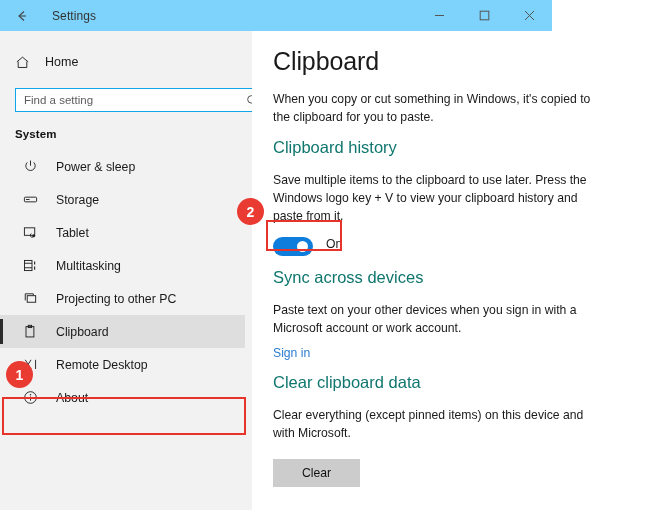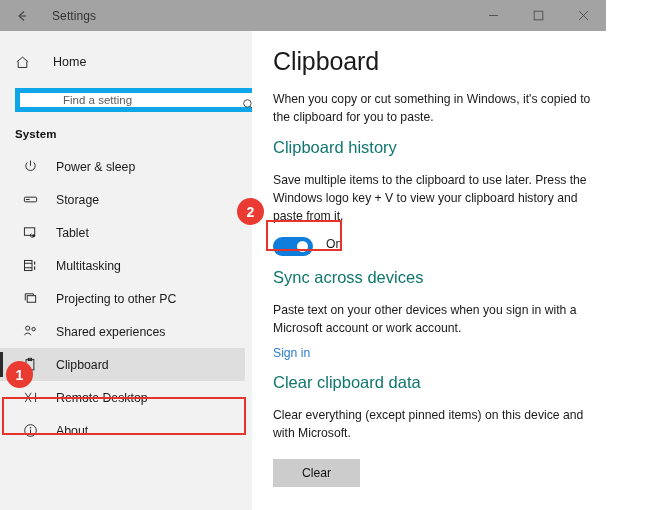--- a/index.html
+++ b/index.html
@@ -13,23 +13,23 @@
     font-family: "Liberation Sans", sans-serif;
     color: #000000;
     overflow: hidden;
     position: relative;
   }
 
   
   .titlebar {
     position: absolute;
     top: 0; left: 0;
-    width: 606px;
+    width: 552px;
     height: 31px;
-    background: #a3a3a3;
+    background: #7dd3fc;
     display: flex;
     align-items: center;
   }
   .back-btn {
     width: 44px;
     height: 31px;
     display: flex;
     align-items: center;
     justify-content: center;
   }
@@ -72,33 +72,32 @@
   }
   .home-icon {
     width: 20px;
     display: flex;
     align-items: center;
     justify-content: flex-start;
   }
   .home-label {
     font-size: 12.5px;
     color: #1a1a1a;
-    margin-left: 18px;
+    margin-left: 10px;
   }
   .search-wrap {
     margin: 11px 0 0 15px;
     width: 252px;
     height: 24px;
     background: #ffffff;
-    border: 5px solid #0ea5e9;
+    border: 1px solid #0ea5e9;
     box-sizing: border-box;
     display: flex;
     align-items: center;
     position: relative;
-    padding-left: 35px;
   }
   .search-input {
     border: 0;
     outline: 0;
     background: transparent;
     font-family: "Liberation Sans", sans-serif;
     font-size: 11.5px;
     color: #4a4a4a;
     padding-left: 8px;
     width: 178px;
@@ -369,30 +368,20 @@
       <span class="nav-icon">
         <svg width="15" height="15" viewBox="0 0 16 16">
           <rect x="4.5" y="5" width="9" height="7" fill="none" stroke="#222" stroke-width="1"></rect>
           <path d="M2.4 3 L11 3 L11 4.8" fill="none" stroke="#222" stroke-width="1"></path>
           <path d="M2.4 3 L2.4 10" stroke="#222" stroke-width="1"></path>
         </svg>
       </span>
       <span class="nav-label">Projecting to other PC</span>
     </div>
 
-    <div class="nav-item">
-      <span class="nav-icon">
-        <svg width="15" height="15" viewBox="0 0 16 16">
-          <circle cx="5" cy="4.4" r="2.2" fill="none" stroke="#222" stroke-width="1"></circle>
-          <path d="M1.6 12 a3.6 3.6 0 0 1 6.8 0" fill="none" stroke="#222" stroke-width="1"></path>
-          <circle cx="11.3" cy="5.4" r="1.8" fill="none" stroke="#222" stroke-width="1"></circle>
-        </svg>
-      </span>
-      <span class="nav-label">Shared experiences</span>
-    </div>
 
     <div class="nav-item selected">
       <span class="nav-icon">
         <svg width="15" height="15" viewBox="0 0 16 16">
           <rect x="3.2" y="2.8" width="8.4" height="11" fill="none" stroke="#222" stroke-width="1"></rect>
           <rect x="5.6" y="1.4" width="3.6" height="2.4" fill="none" stroke="#222" stroke-width="1"></rect>
         </svg>
       </span>
       <span class="nav-label">Clipboard</span>
     </div>

